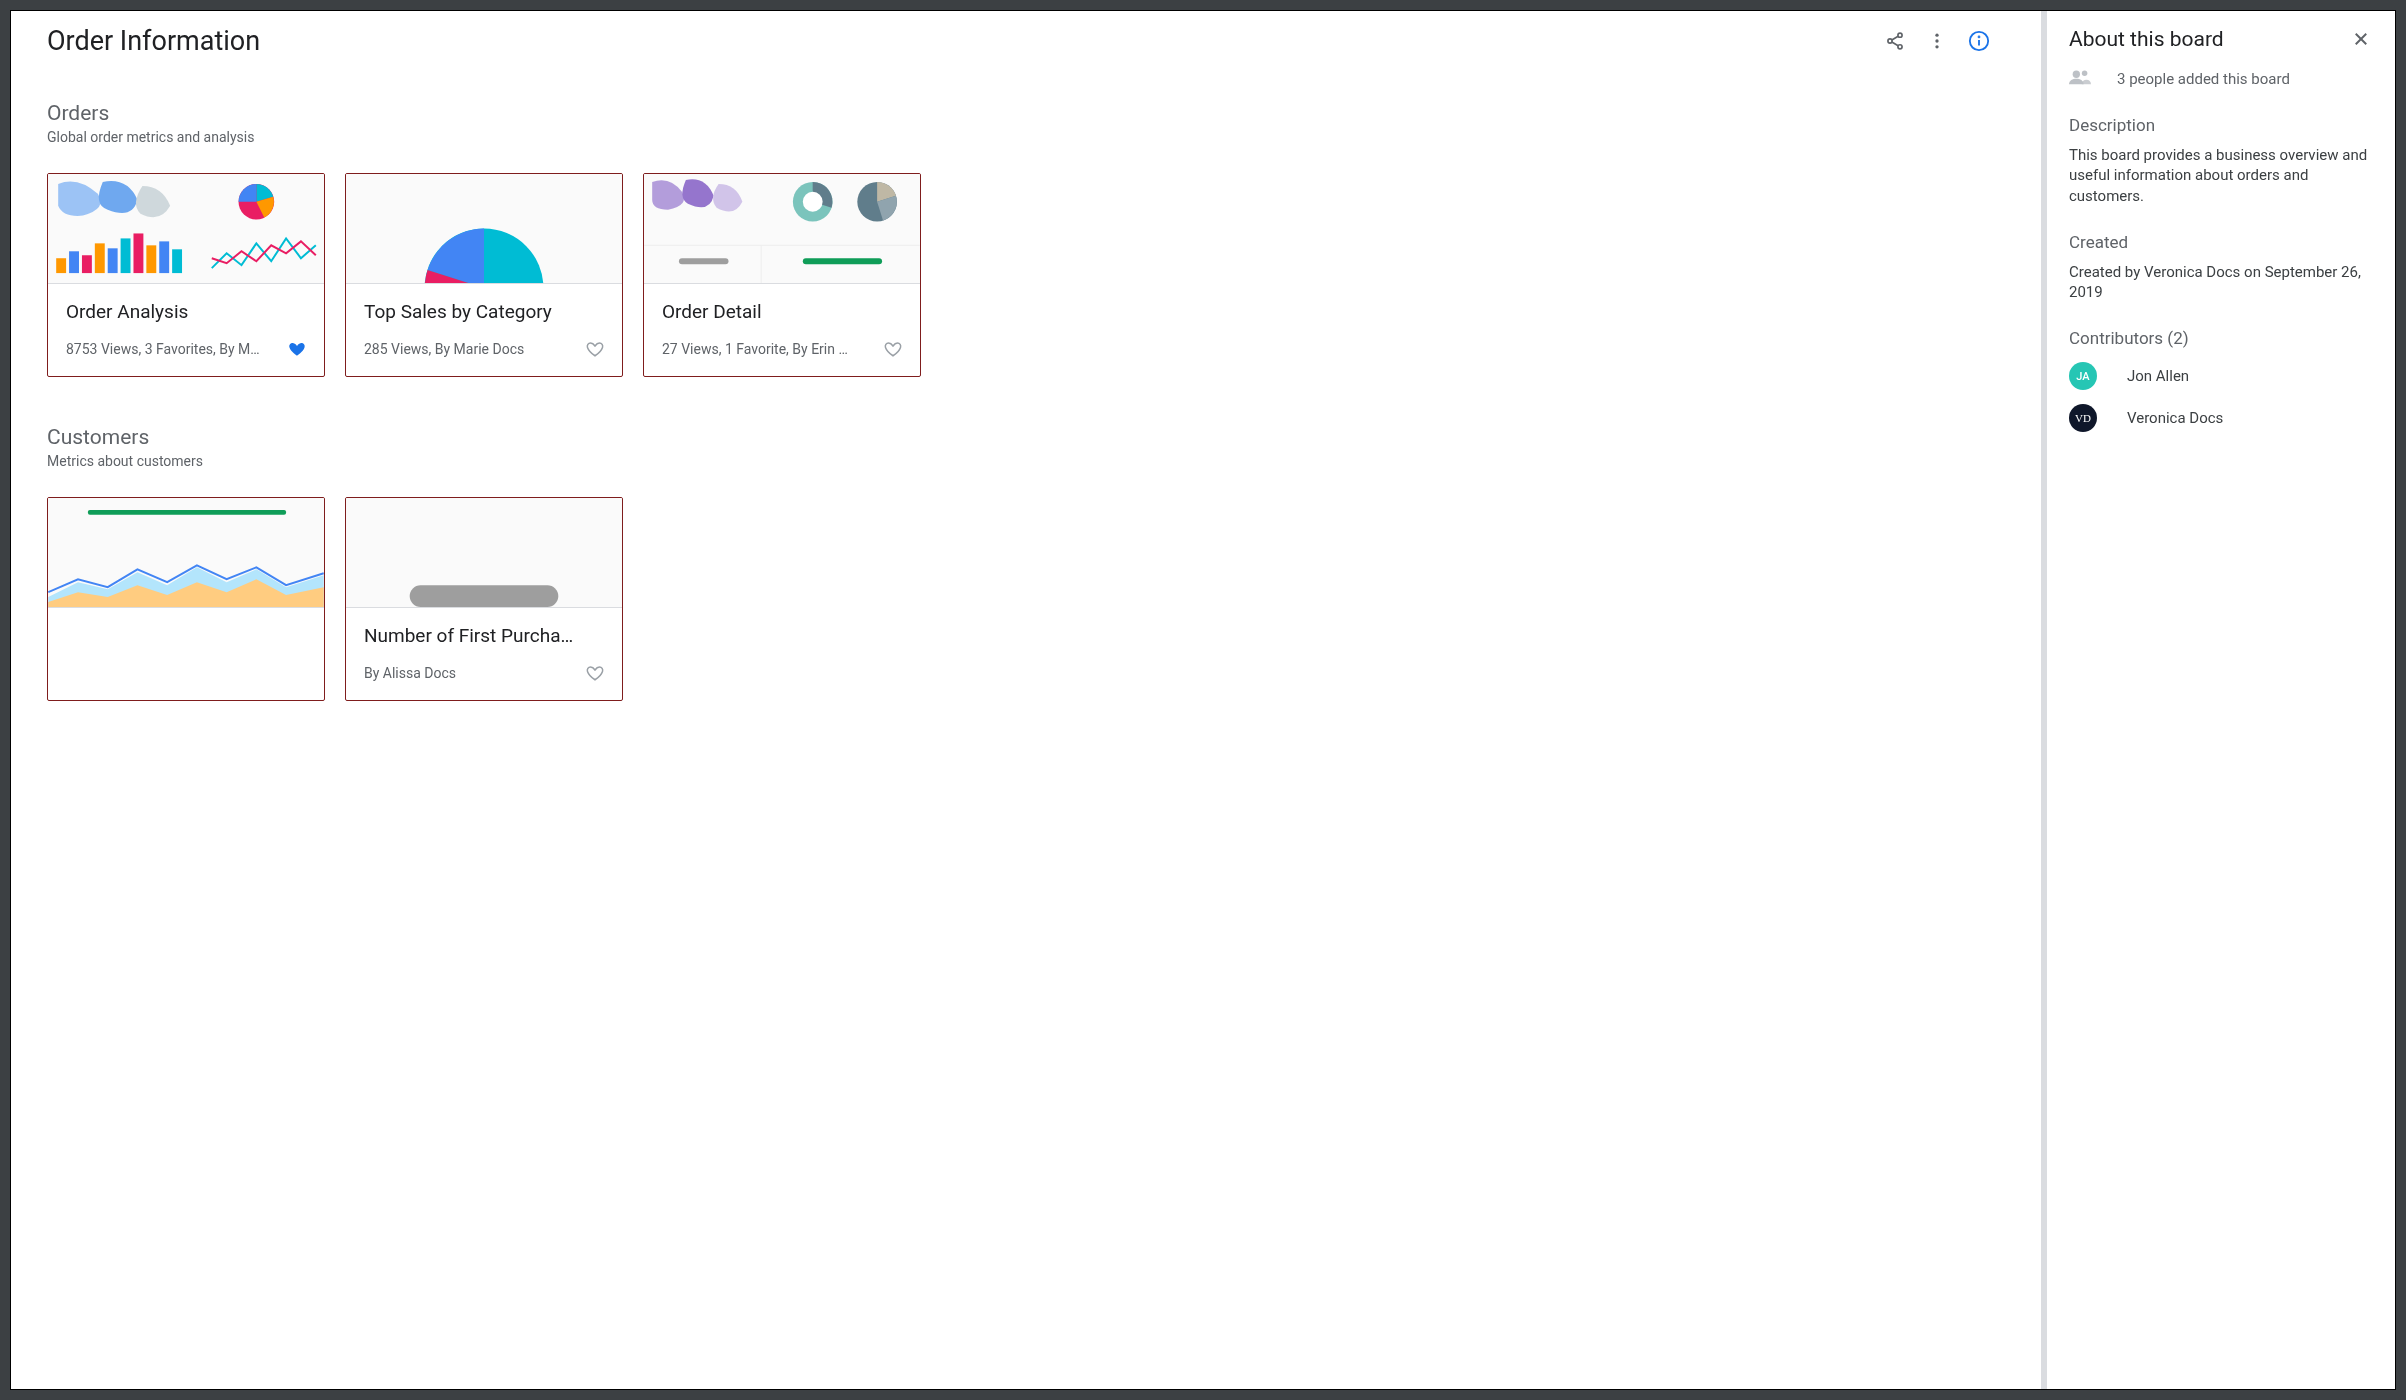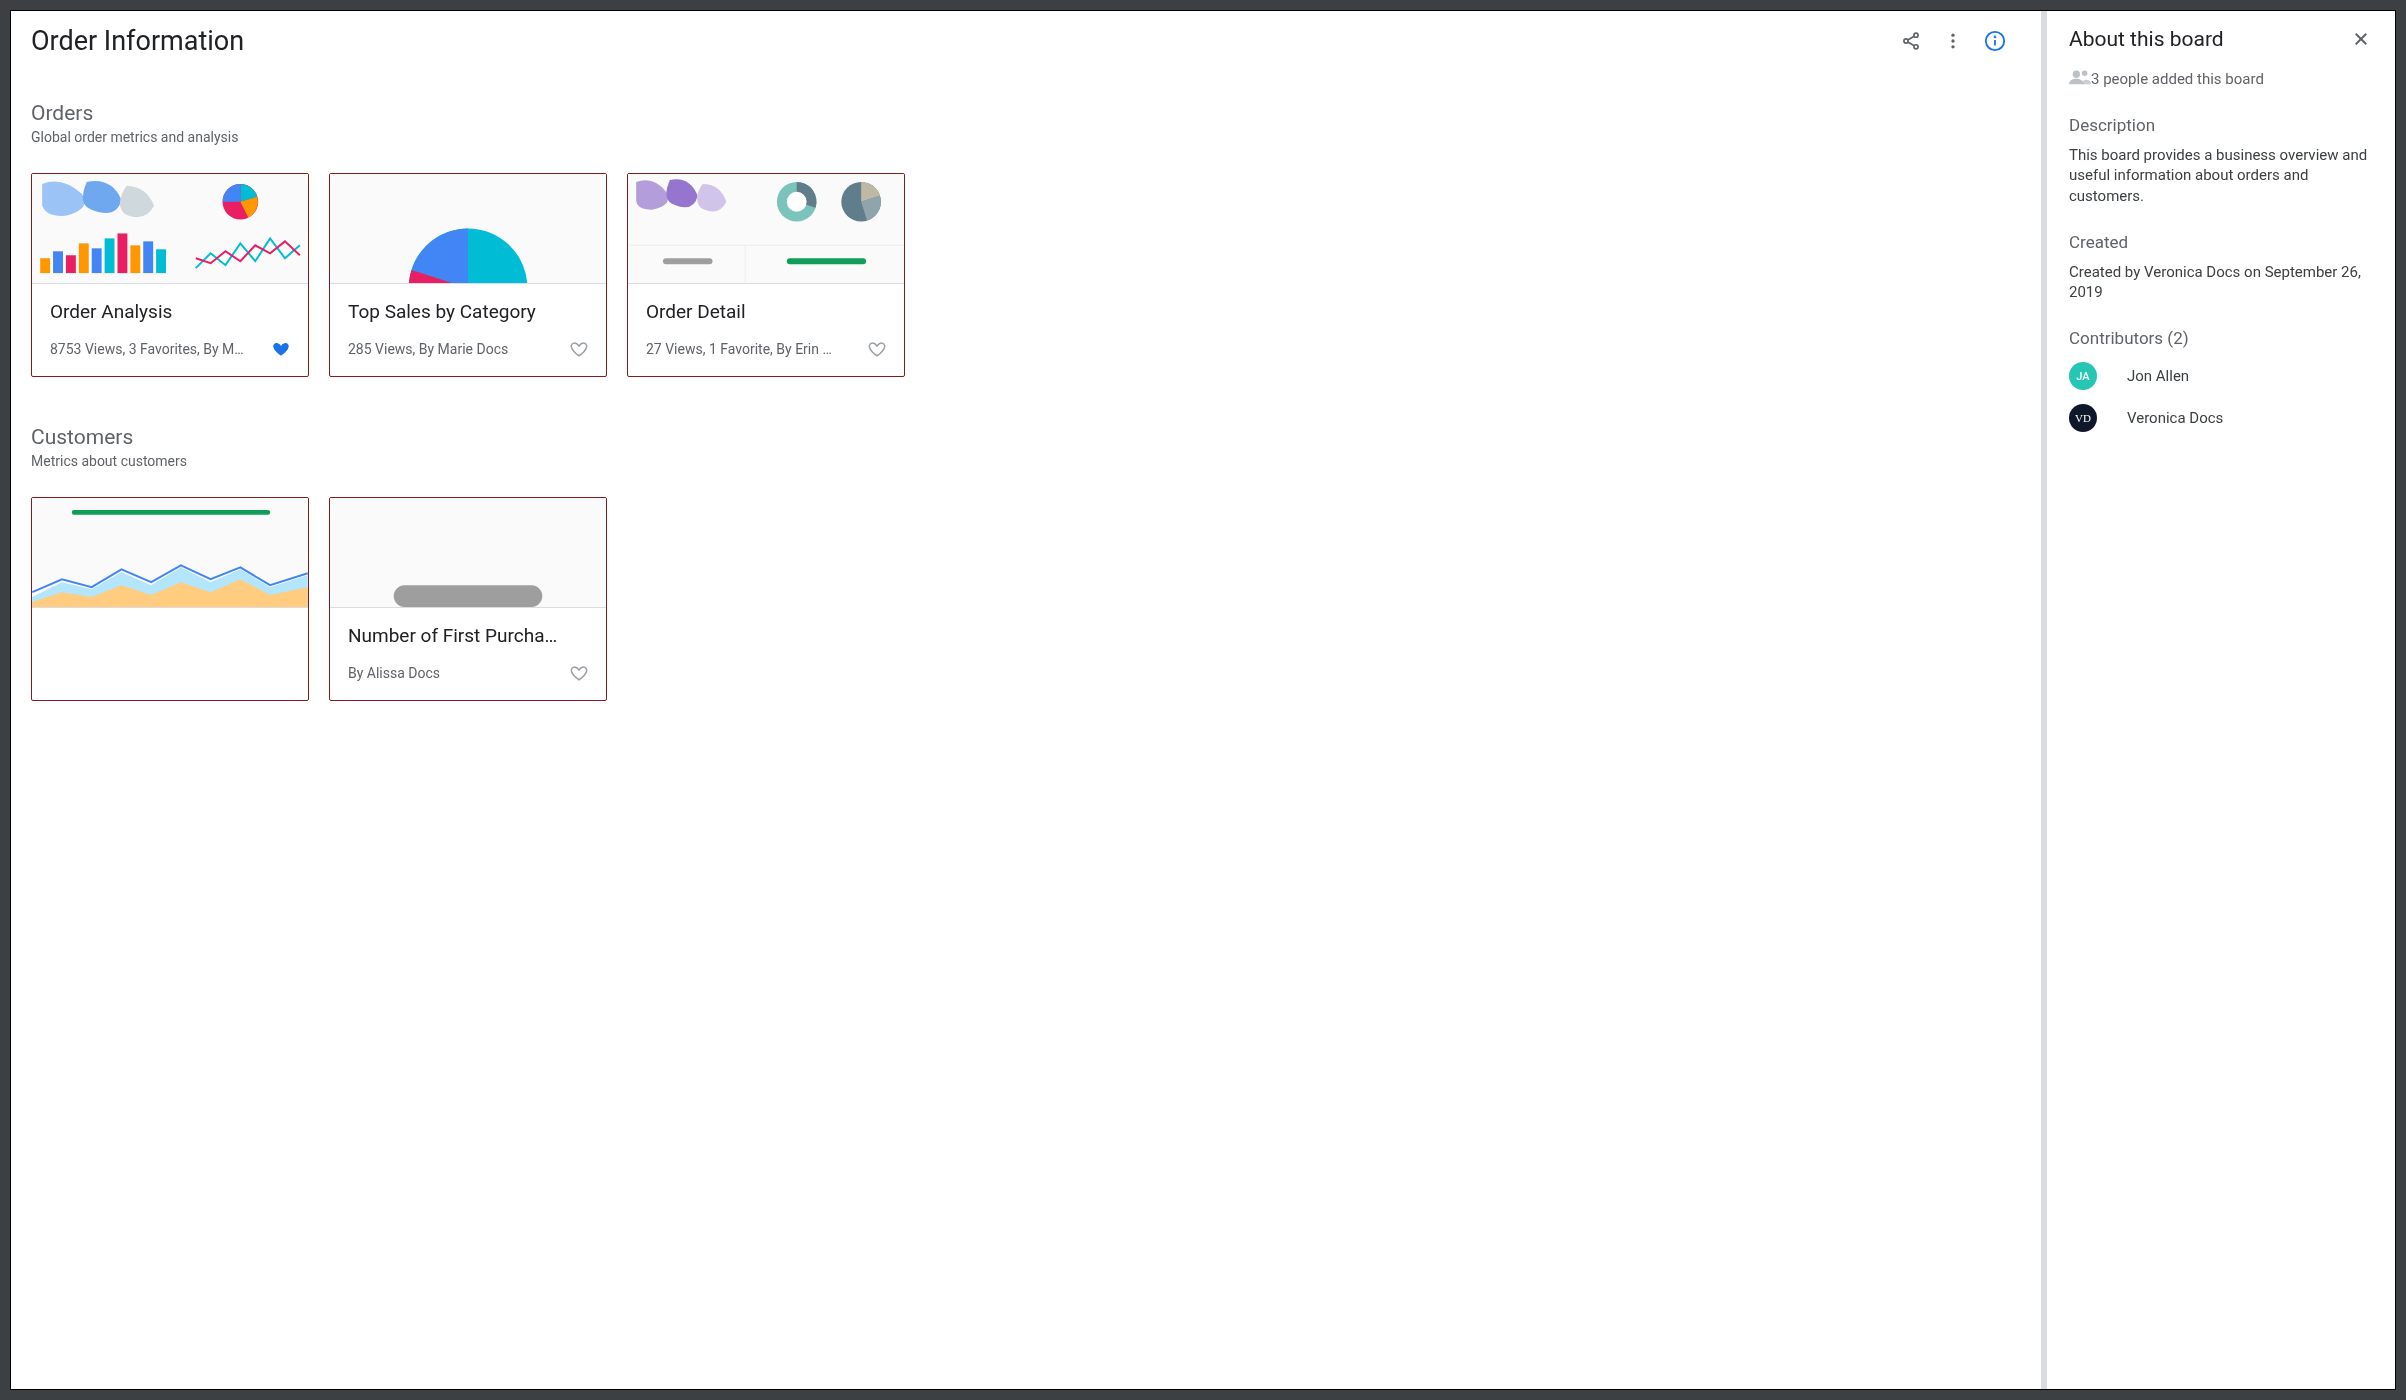--- a/index.html
+++ b/index.html
@@ -12,21 +12,21 @@
   }
   .app-frame {
     position: absolute;
     top: 10px; left: 10px; right: 10px; bottom: 10px;
     background: #fff;
     border: 1px solid #000;
     display: flex;
   }
   .main-panel {
     flex: 1;
-    padding: 14px 20px;
+    padding: 14px 36px;
     overflow-y: auto;
     position: relative;
   }
   .page-title-row { display:flex; justify-content:space-between; align-items:center; }
   .page-title { font-size: 27px; font-weight: 400; color:#202124; }
   .title-actions { display:flex; gap:18px; align-items:center; color:#5f6368; padding-right:14px;}
   .icon-btn { width:24px; height:24px; display:flex; align-items:center; justify-content:center; cursor:pointer; }
   .section-title { font-size:21px; color:#5f6368; margin-top:44px; font-weight:400;}
   .section-sub { font-size:14px; color:#5f6368; margin-top:4px;}
   .card-grid { display:flex; gap:20px; margin-top:28px; flex-wrap:wrap;}
@@ -56,21 +56,21 @@
     background: #dadce0;
   }
 
   .side-panel {
     width: 348px;
     padding: 16px 22px;
     color:#3c4043;
   }
   .side-header { display:flex; justify-content:space-between; align-items:center;}
   .side-title { font-size:21px; font-weight:400; color:#202124;}
-  .people-row { display:flex; align-items:center; gap:0; margin-top:18px; color:#5f6368;}
+  .people-row { display:flex; align-items:center; gap:26px; margin-top:18px; color:#5f6368;}
   .side-h { font-size:17px; color:#5f6368; margin-top:26px; font-weight:400;}
   .side-text { font-size:15px; color:#3c4043; margin-top:10px; line-height:1.35;}
   .contrib-row { display:flex; align-items:center; gap:30px; margin-top:14px;}
   .avatar { width:28px; height:28px; border-radius:50%; display:flex; align-items:center; justify-content:center; color:#fff; font-size:11px; font-weight:500;}
   .avatar.teal { background:#26c6b4;}
   .avatar.pink { background:#0f172a;font-family:Liberation Serif, serif;}
 </style>
 </head>
 <body>
 

